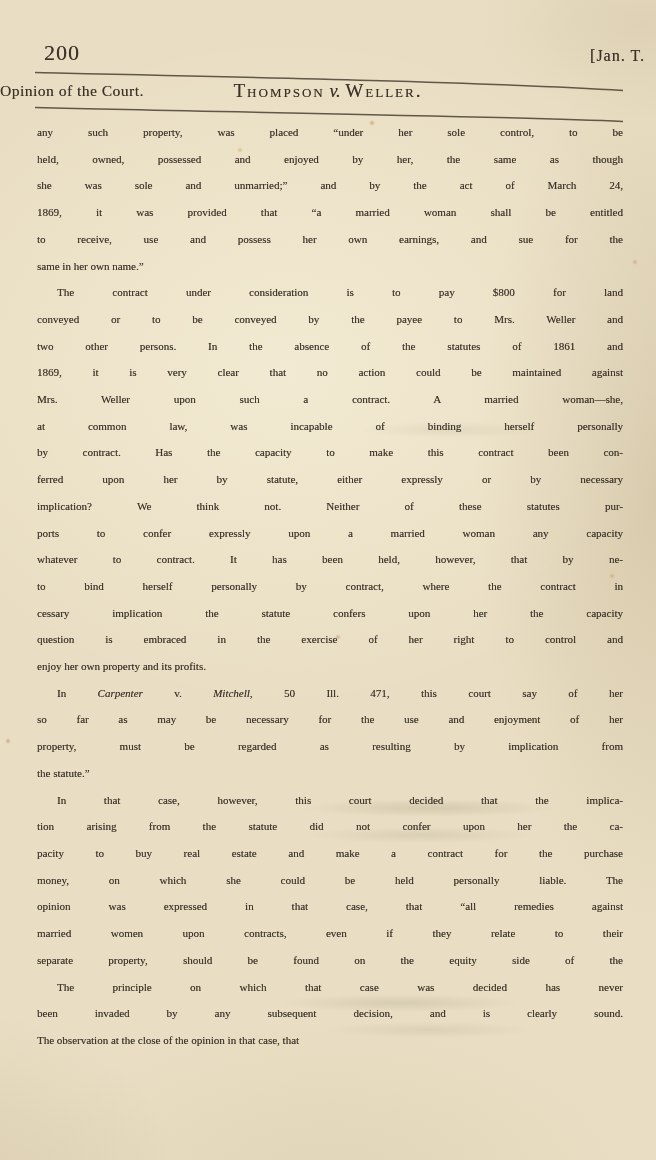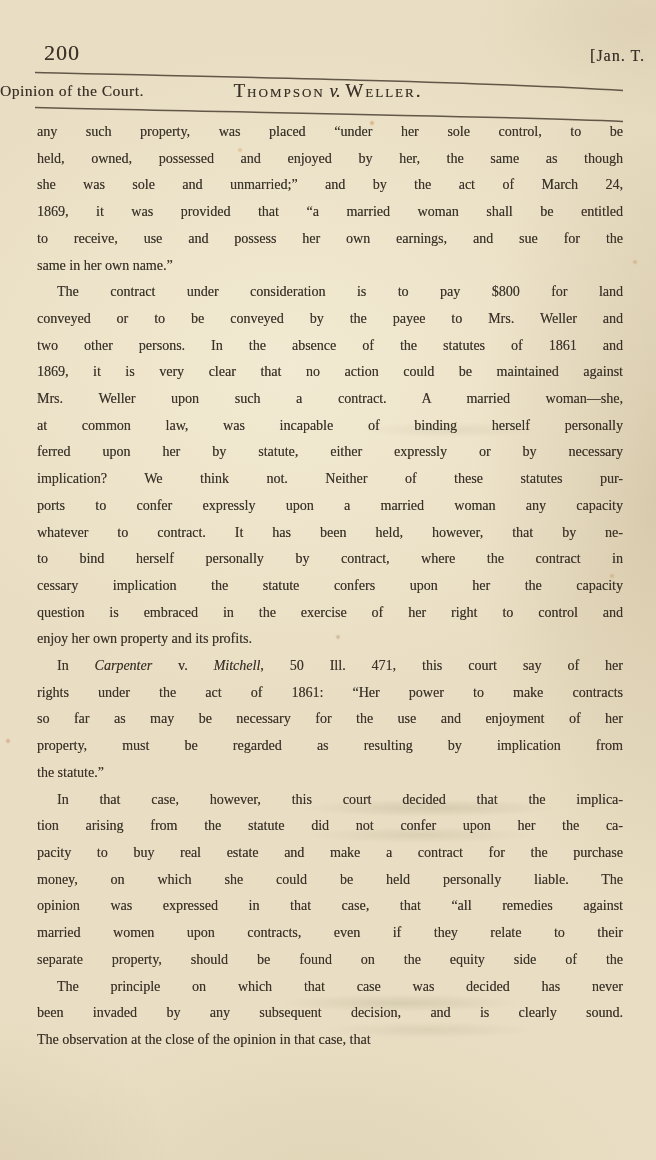--- a/index.html
+++ b/index.html
@@ -36,21 +36,21 @@
   .ink { color: #3a3229; text-shadow: 0.2px 0.3px 0.5px rgba(56,46,32,0.55); }
 
   .page-num { position: absolute; left: 44px; top: 40px; font-size: 22px; letter-spacing: 1px; }
   .case-title { position: absolute; left: 0; top: 41px; width: 100%; text-align: center; font-size: 19px; margin-top: 39px; }
   .sc { font-variant: small-caps; letter-spacing: 2px; }
   .vs { font-style: italic; font-size: 18px; letter-spacing: 0; }
   .term { position: absolute; right: 11px; top: 47px; font-size: 16px; letter-spacing: 1px; }
   .opinion-head { position: absolute; left: 0; top: 82px; width: 100%; text-align: left; font-size: 15.5px; letter-spacing: 0.5px; }
   .rules { position: absolute; left: 0; top: 0; pointer-events: none; }
 
-  .body-text { position: absolute; left: 37px; top: 119px; width: 586px; font-size: 14px; line-height: 26.7px; }
+  .body-text { position: absolute; left: 37px; top: 119px; width: 586px; font-size: 11px; line-height: 26.7px; }
   .line { text-align: justify; text-align-last: justify; -moz-text-align-last: justify; white-space: normal; }
   .line.last { text-align-last: left; -moz-text-align-last: left; }
   .line.indent { text-indent: 20px; }
   .line i { font-style: italic; }
 </style>
 </head>
 <body>
 
 <div class="page">
 
@@ -78,32 +78,32 @@
         <div class="line"><span>to receive, use and possess her own earnings, and sue for the</span></div>
         <div class="line last"><span>same in her own name.”</span></div>
       </div>
       <div>
         <div class="line indent"><span>The contract under consideration is to pay $800 for land</span></div>
         <div class="line"><span>conveyed or to be conveyed by the payee to Mrs. Weller and</span></div>
         <div class="line"><span>two other persons. In the absence of the statutes of 1861 and</span></div>
         <div class="line"><span>1869, it is very clear that no action could be maintained against</span></div>
         <div class="line"><span>Mrs. Weller upon such a contract. A married woman—she,</span></div>
         <div class="line"><span>at common law, was incapable of binding herself personally</span></div>
+        <div class="line"><span>by contract. Has the capacity to make this contract been con-</span></div>
         <div class="line"><span>ferred upon her by statute, either expressly or by necessary</span></div>
         <div class="line"><span>implication? We think not. Neither of these statutes pur-</span></div>
         <div class="line"><span>ports to confer expressly upon a married woman any capacity</span></div>
         <div class="line"><span>whatever to contract. It has been held, however, that by ne-</span></div>
         <div class="line"><span>to bind herself personally by contract, where the contract in</span></div>
         <div class="line"><span>cessary implication the statute confers upon her the capacity</span></div>
         <div class="line"><span>question is embraced in the exercise of her right to control and</span></div>
         <div class="line last"><span>enjoy her own property and its profits.</span></div>
       </div>
       <div>
         <div class="line indent"><span>In </span><i>Carpenter</i><span> v. </span><i>Mitchell</i><span>, 50 Ill. 471, this court say of her</span></div>
-        <div class="line"><span>rights under the act of 1861: “Her power to make contracts</span></div>
         <div class="line"><span>so far as may be necessary for the use and enjoyment of her</span></div>
         <div class="line"><span>property, must be regarded as resulting by implication from</span></div>
         <div class="line last"><span>the statute.”</span></div>
       </div>
       <div>
         <div class="line indent"><span>In that case, however, this court decided that the implica-</span></div>
         <div class="line"><span>tion arising from the statute did not confer upon her the ca-</span></div>
         <div class="line"><span>pacity to buy real estate and make a contract for the purchase</span></div>
         <div class="line"><span>money, on which she could be held personally liable. The</span></div>
         <div class="line"><span>opinion was expressed in that case, that “all remedies against</span></div>

